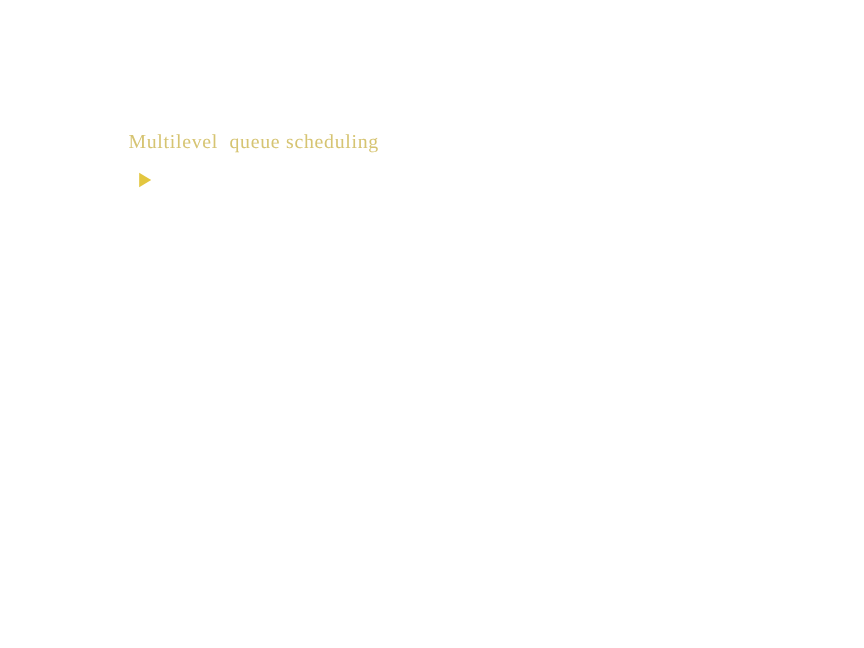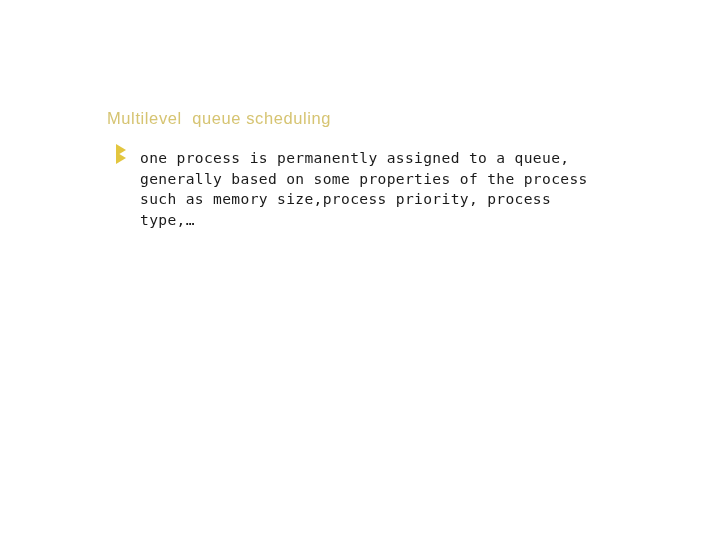--- a/index.html
+++ b/index.html
@@ -16,21 +16,21 @@
   .slide {
     position: relative;
     width: 720px;
     height: 540px;
     background: #ffffff;
   }
   .slide-title {
     position: absolute;
     left: 107px;
     top: 108px;
-    font-family: Liberation Sans, sans-serif;
+    font-family: Liberation Serif, serif;
     font-size: 16.5px;
     line-height: 20px;
     letter-spacing: 0.6px;
     color: #d6c472;
     white-space: pre;
   }
   .body-block {
     position: absolute;
     left: 112px;
     top: 140px;
@@ -69,23 +69,16 @@
 <div class="slide">
 
   <div class="slide-title">Multilevel  queue scheduling</div>
 
   <div class="body-block">
 
     <div class="bullet-item">
       <span class="bullet-marker"></span>
     </div>
 
-    <div class="bullet-item">
-      <span class="bullet-marker"></span>
-      <span class="bullet-text">one process is permanently assigned to a queue,
-generally based on some properties of the process
-such as memory size,process priority, process
-type,…</span>
-    </div>
 
   </div>
 
 </div>
 
 </body></html>

